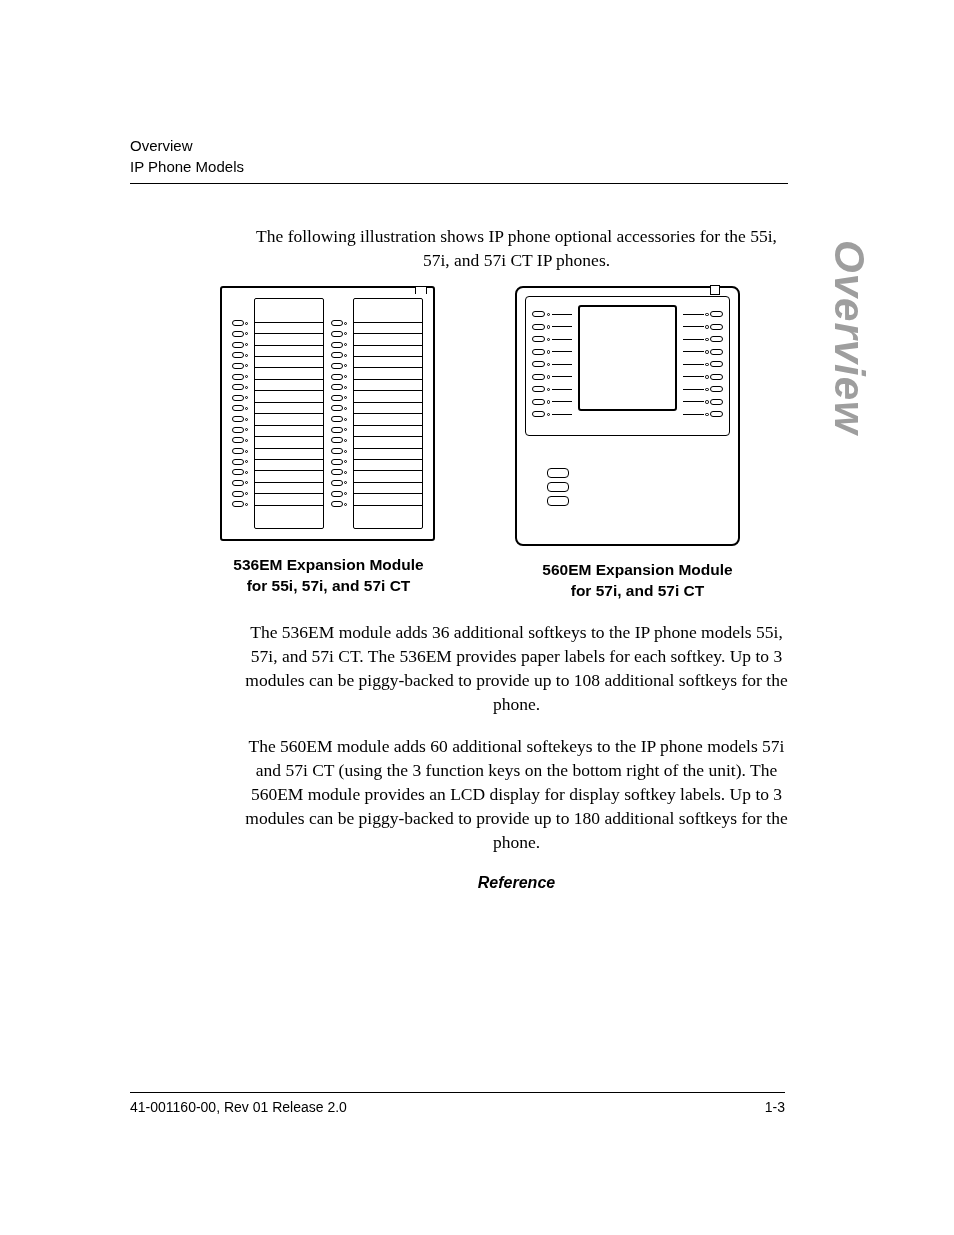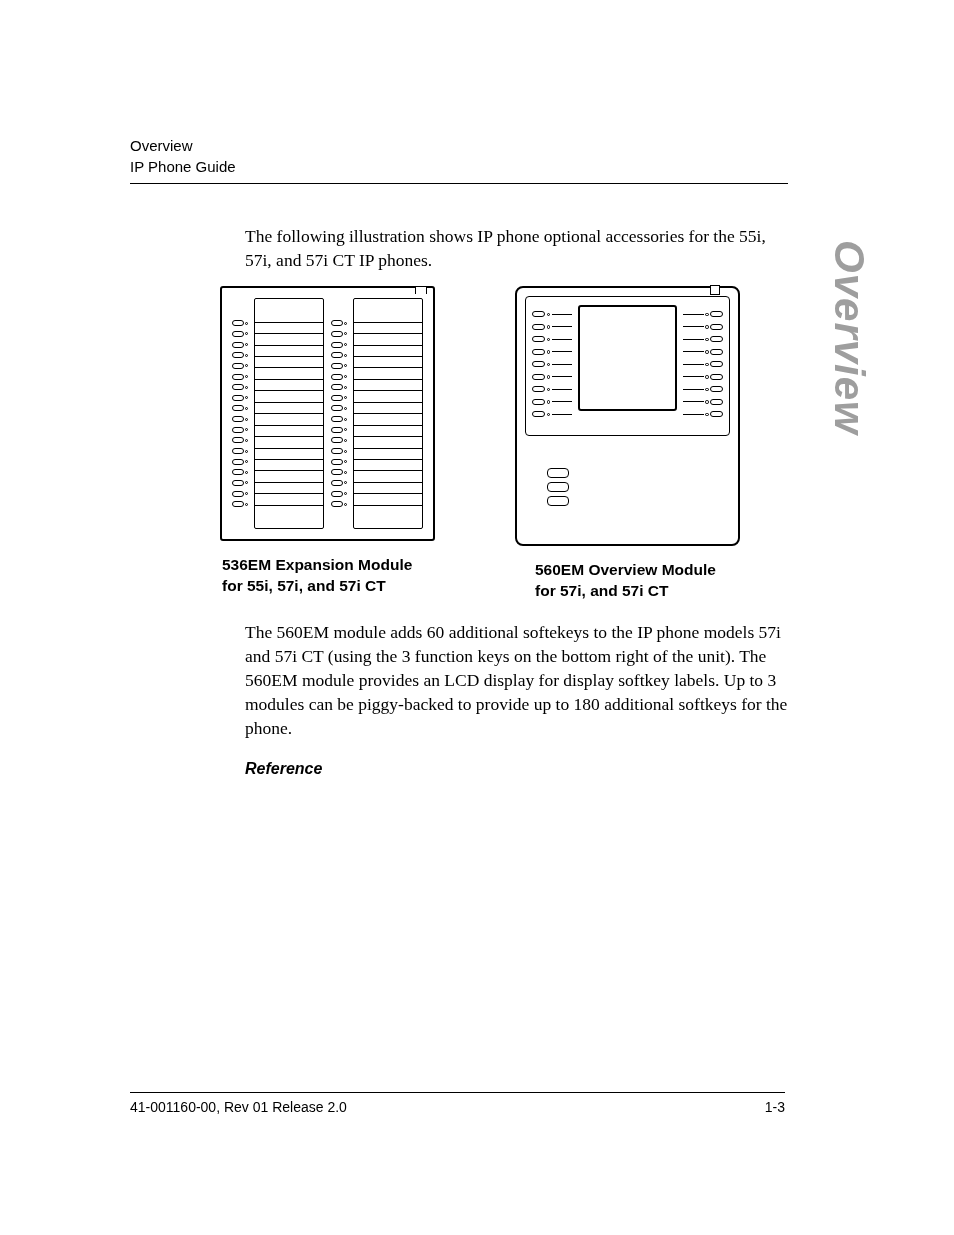--- a/index.html
+++ b/index.html
@@ -22,20 +22,21 @@
     line-height: 1.4;
     margin-bottom: 6px;
   }
   .hr-top {
     border: none;
     border-top: 1.5px solid #000;
     margin: 0 0 40px 0;
   }
   .body-indent {
     margin-left: 115px;
+    text-align: center;
   }
   .body-text {
     font-size: 17.5px;
     line-height: 1.38;
     margin-bottom: 14px;
   }
   .caption {
     font-family: Arial, Helvetica, sans-serif;
     font-weight: bold;
     font-size: 15.5px;
@@ -238,21 +239,21 @@
   .caption-left { margin-left: 2px; margin-top: 14px; }
   .caption-right { margin-left: 20px; margin-top: 14px; }
 </style>
 </head>
 <body>
 
 <div class="page">
 
   <div class="header-block">
     <div>Overview</div>
-    <div>IP Phone Guide</div>
+    <div>IP Phone Models</div>
   </div>
   <hr class="hr-top">
 
   <div class="side-tab">Overview</div>
 
   <div class="body-indent">
 
     <p class="body-text">The following illustration shows IP phone optional accessories for the 55i, 57i, and 57i CT IP phones.</p>
 
     <div class="figures-row">
@@ -559,27 +560,28 @@
                 </div>
               </div>
           </div>
           <div class="fn-keys">
             <div class="fn-key"></div>
             <div class="fn-key"></div>
             <div class="fn-key"></div>
           </div>
         </div>
         <div class="caption caption-right">
-          <div>560EM Overview Module</div>
+          <div>560EM Expansion Module</div>
           <div>for 57i, and 57i CT</div>
         </div>
       </div>
 
     </div>
 
+    <p class="body-text">The 536EM module adds 36 additional softkeys to the IP phone models 55i, 57i, and 57i CT. The 536EM provides paper labels for each softkey. Up to 3 modules can be piggy-backed to provide up to 108 additional softkeys for the phone.</p>
     <p class="body-text">The 560EM module adds 60 additional softekeys to the IP phone models 57i and 57i CT (using the 3 function keys on the bottom right of the unit). The 560EM module provides an LCD display for display softkey labels. Up to 3 modules can be piggy-backed to provide up to 180 additional softkeys for the phone.</p>
 
     <div class="subheading">Reference</div>
 
   </div>
 
   <div class="footer">
     <hr class="hr-bottom">
     <div class="footer-row">
       <span>41-001160-00, Rev 01 Release 2.0</span>

